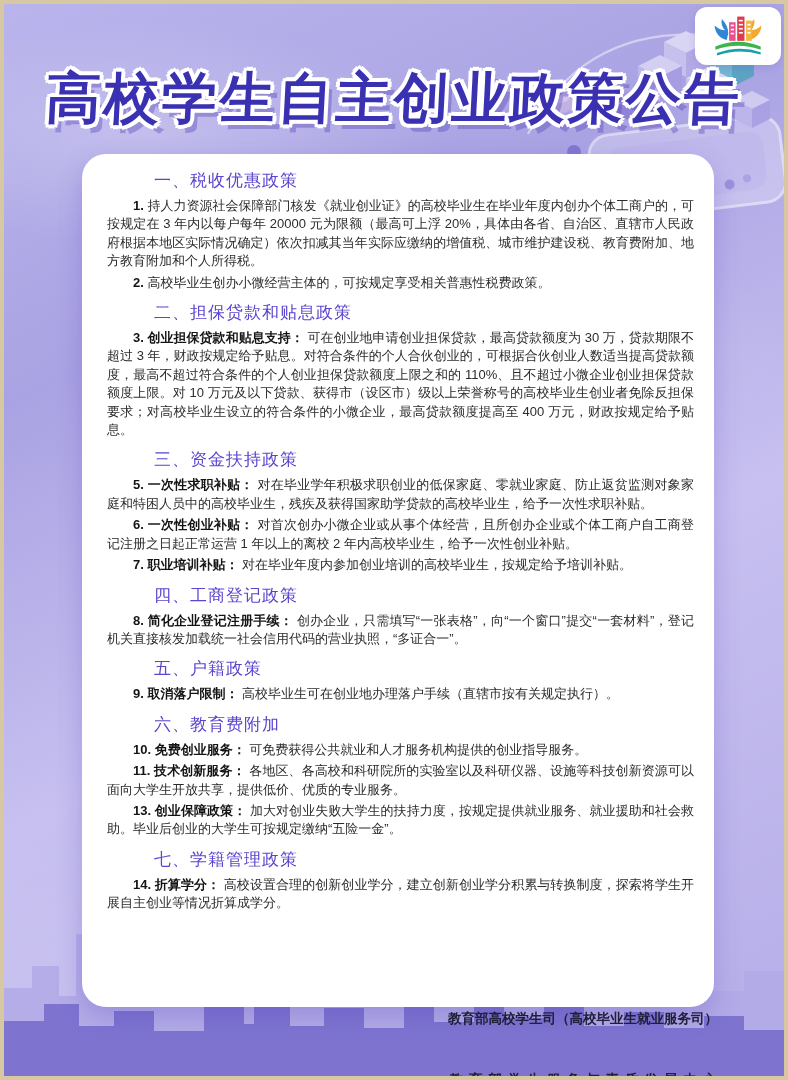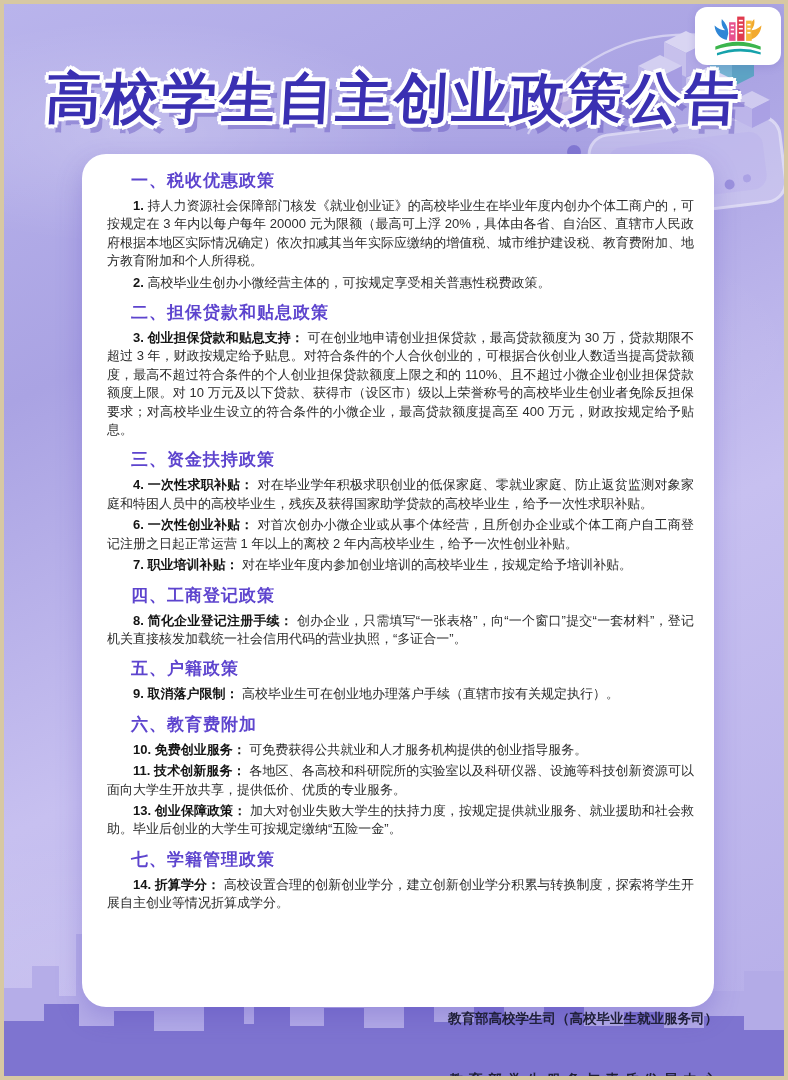--- a/index.html
+++ b/index.html
@@ -41,23 +41,23 @@
   .card{
     position:absolute;top:150px;left:78px;width:632px;height:853px;
     box-sizing:border-box;
     background:#fff;border-radius:24px;
     box-shadow:0 10px 26px rgba(84,66,185,.28);
     padding:13px 20px 0 25px;
     overflow:hidden;
     z-index:3;
   }
   .section-heading{
-    color:#5d44ce;font-size:17px;font-weight:bold;
+    color:#5d44ce;font-size:17px;font-weight:normal;
     letter-spacing:1px;
-    margin:9px 0 5px 24px;
+    margin:9px 0 5px 47px;
   }
   .section-heading:first-child{margin-top:2px;}
   .policy-item{
     margin:0 0 3px 0;
     font-size:13px;line-height:18.4px;
     color:#2b2b2b;
     text-indent:2em;
     text-align:justify;
   }
   .policy-item b{color:#141414;}
@@ -157,21 +157,21 @@
 
   <h1 class="poster-title">高校学生自主创业政策公告</h1>
 
   <div class="card" id="sections-root">
       <div class="section-heading">一、税收优惠政策</div>
       <p class="policy-item"><b>1.</b> <span>持人力资源社会保障部门核发《就业创业证》的高校毕业生在毕业年度内创办个体工商户的，可按规定在 3 年内以每户每年 20000 元为限额（最高可上浮 20%，具体由各省、自治区、直辖市人民政府根据本地区实际情况确定）依次扣减其当年实际应缴纳的增值税、城市维护建设税、教育费附加、地方教育附加和个人所得税。</span></p>
       <p class="policy-item"><b>2.</b> <span>高校毕业生创办小微经营主体的，可按规定享受相关普惠性税费政策。</span></p>
       <div class="section-heading">二、担保贷款和贴息政策</div>
       <p class="policy-item"><b>3. 创业担保贷款和贴息支持：</b> <span>可在创业地申请创业担保贷款，最高贷款额度为 30 万，贷款期限不超过 3 年，财政按规定给予贴息。对符合条件的个人合伙创业的，可根据合伙创业人数适当提高贷款额度，最高不超过符合条件的个人创业担保贷款额度上限之和的 110%、且不超过小微企业创业担保贷款额度上限。对 10 万元及以下贷款、获得市（设区市）级以上荣誉称号的高校毕业生创业者免除反担保要求；对高校毕业生设立的符合条件的小微企业，最高贷款额度提高至 400 万元，财政按规定给予贴息。</span></p>
       <div class="section-heading">三、资金扶持政策</div>
-      <p class="policy-item"><b>4. 一次性求职补贴：</b> <span>对在毕业学年积极求职创业的低保家庭、零就业家庭、防止返贫监测对象家庭和特困人员中的高校毕业生，残疾及获得国家助学贷款的高校毕业生，给予一次性求职补贴。</span></p>
+      <p class="policy-item"><b>5. 一次性求职补贴：</b> <span>对在毕业学年积极求职创业的低保家庭、零就业家庭、防止返贫监测对象家庭和特困人员中的高校毕业生，残疾及获得国家助学贷款的高校毕业生，给予一次性求职补贴。</span></p>
       <p class="policy-item"><b>6. 一次性创业补贴：</b> <span>对首次创办小微企业或从事个体经营，且所创办企业或个体工商户自工商登记注册之日起正常运营 1 年以上的离校 2 年内高校毕业生，给予一次性创业补贴。</span></p>
       <p class="policy-item"><b>7. 职业培训补贴：</b> <span>对在毕业年度内参加创业培训的高校毕业生，按规定给予培训补贴。</span></p>
       <div class="section-heading">四、工商登记政策</div>
       <p class="policy-item"><b>8. 简化企业登记注册手续：</b> <span>创办企业，只需填写“一张表格”，向“一个窗口”提交“一套材料”，登记机关直接核发加载统一社会信用代码的营业执照，“多证合一”。</span></p>
       <div class="section-heading">五、户籍政策</div>
       <p class="policy-item"><b>9. 取消落户限制：</b> <span>高校毕业生可在创业地办理落户手续（直辖市按有关规定执行）。</span></p>
       <div class="section-heading">六、教育费附加</div>
       <p class="policy-item"><b>10. 免费创业服务：</b> <span>可免费获得公共就业和人才服务机构提供的创业指导服务。</span></p>
       <p class="policy-item"><b>11. 技术创新服务：</b> <span>各地区、各高校和科研院所的实验室以及科研仪器、设施等科技创新资源可以面向大学生开放共享，提供低价、优质的专业服务。</span></p>
       <p class="policy-item"><b>13. 创业保障政策：</b> <span>加大对创业失败大学生的扶持力度，按规定提供就业服务、就业援助和社会救助。毕业后创业的大学生可按规定缴纳“五险一金”。</span></p>

